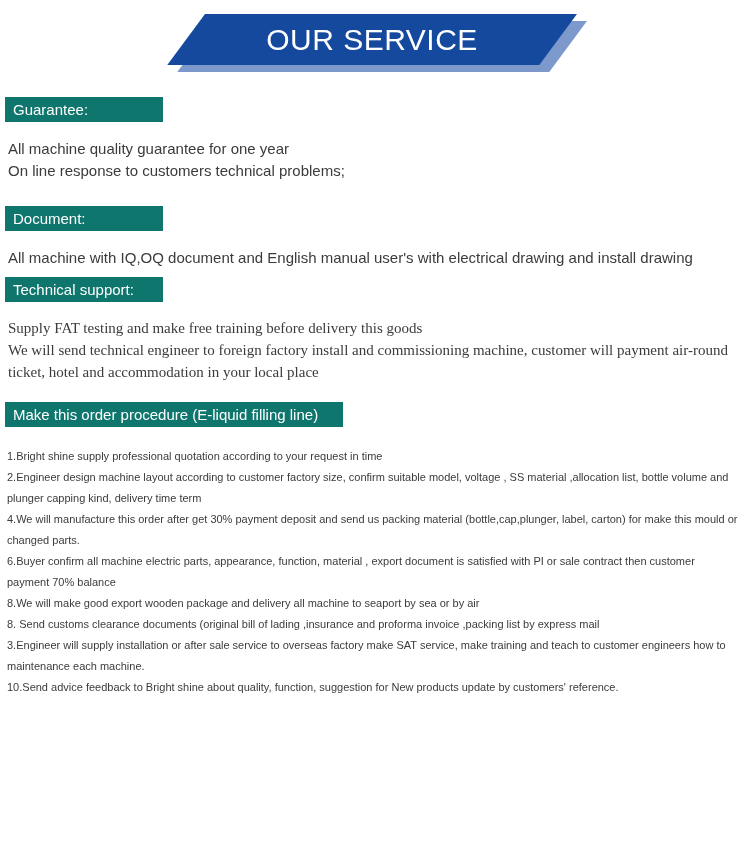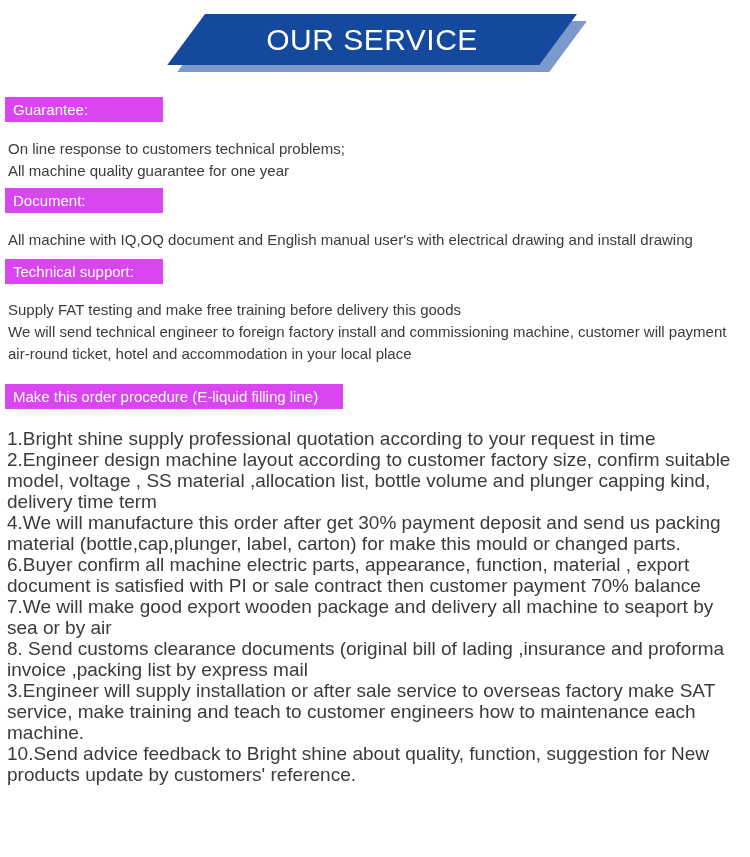--- a/index.html
+++ b/index.html
@@ -39,63 +39,63 @@
     color: #ffffff;
     white-space: nowrap;
   }
 
   
   .sec-label {
     margin-left: 5px;
     width: 150px;
     height: 25px;
     padding-left: 8px;
-    background: #d946ef;
+    background: #0f766e;
     color: #ffffff;
     font-size: 15px;
     line-height: 25px;
     white-space: nowrap;
     overflow: hidden;
   }
   .sec-label.wide { width: 330px; }
 
   #sec-guarantee { margin-top: 25px; }
-  #sec-document  { margin-top: 6px; }
+  #sec-document  { margin-top: 24px; }
   #sec-technical { margin-top: 8px; }
   #sec-procedure { margin-top: 19px; }
 
   .sec-body {
     margin: 16px 6px 0 8px;
     font-size: 15px;
     line-height: 22px;
   }
-  #sec-technical .sec-body { margin-top: 15px; }
+  #sec-technical .sec-body { margin-top: 15px; font-family: Liberation Serif, serif; }
 
   .proc-list {
     margin: 19px 12px 0 7px;
-    font-size: 19px;
+    font-size: 11px;
     line-height: 21px;
   }
 </style>
 </head>
 <body>
 
 <div class="page">
 
   <div class="banner-wrap">
     <div class="banner-shadow"></div>
     <div class="banner-main"></div>
     <div class="banner-title">OUR SERVICE</div>
   </div>
 
   <div class="section" id="sec-guarantee">
     <div class="sec-label">Guarantee:</div>
     <div class="sec-body">
+      <div class="line">All machine quality guarantee for one year</div>
       <div class="line">On line response to customers technical problems;</div>
-      <div class="line">All machine quality guarantee for one year</div>
     </div>
   </div>
 
   <div class="section" id="sec-document">
     <div class="sec-label">Document:</div>
     <div class="sec-body">
       <div class="line">All machine with IQ,OQ document and English manual user's with electrical drawing and install drawing</div>
     </div>
   </div>
 
@@ -107,20 +107,20 @@
     </div>
   </div>
 
   <div class="section" id="sec-procedure">
     <div class="sec-label wide">Make this order procedure (E-liquid filling line)</div>
     <div class="proc-list">
       <div class="item">1.Bright shine supply professional quotation according to your request in time</div>
       <div class="item">2.Engineer design machine layout according to customer factory size, confirm suitable model, voltage , SS material ,allocation list, bottle volume and plunger capping kind, delivery time term</div>
       <div class="item">4.We will manufacture this order after get 30% payment deposit and send us packing material (bottle,cap,plunger, label, carton) for make this mould or changed parts.</div>
       <div class="item">6.Buyer confirm all machine electric parts, appearance, function, material , export document is satisfied with PI or sale contract then customer payment 70% balance</div>
-      <div class="item">7.We will make good export wooden package and delivery all machine to seaport by sea or by air</div>
+      <div class="item">8.We will make good export wooden package and delivery all machine to seaport by sea or by air</div>
       <div class="item">8. Send customs clearance documents (original bill of lading ,insurance and proforma invoice ,packing list by express mail</div>
       <div class="item">3.Engineer will supply installation or after sale service to overseas factory make SAT service, make training and teach to customer engineers how to maintenance each machine.</div>
       <div class="item">10.Send advice feedback to Bright shine about quality, function, suggestion for New products update by customers' reference.</div>
     </div>
   </div>
 
 </div>
 
 </body></html>

